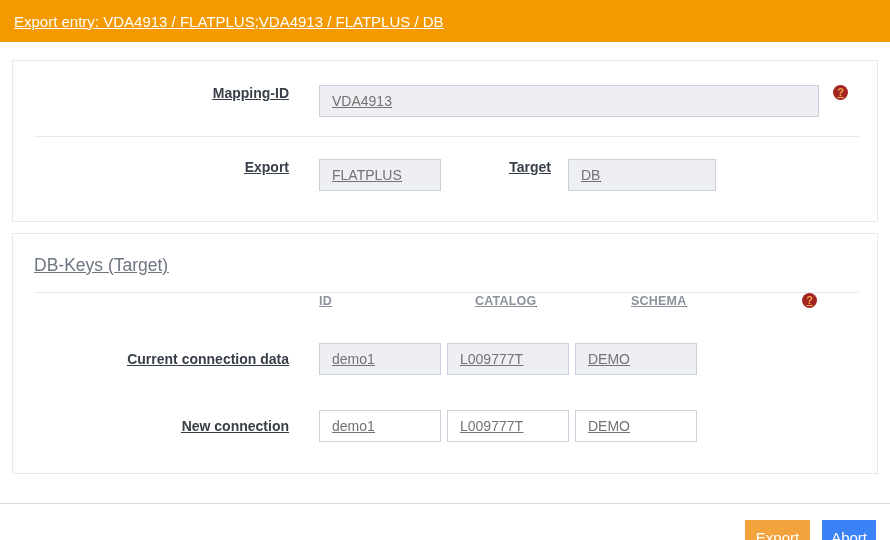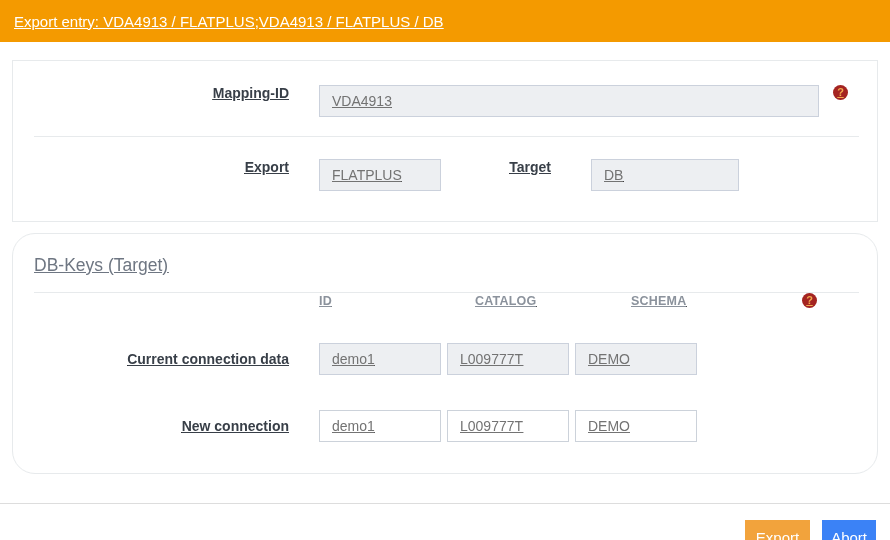--- a/index.html
+++ b/index.html
@@ -19,21 +19,21 @@
     padding: 0 14px;
     font-size: 15px;
   }
   
   .panel {
     margin: 0 12px;
     background: #ffffff;
     border: 1px solid #e7eaec;
   }
   .panel-mapping { margin-top: 18px; padding: 24px 0 30px 0; }
-  .panel-dbkeys  { margin-top: 11px; padding: 21px 0 31px 0; border-radius: 23px; }
+  .panel-dbkeys  { margin-top: 11px; padding: 21px 0 31px 0; }
 
   .form-row { display: flex; align-items: flex-start; }
   .form-label {
     width: 276px;
     text-align: right;
     font-weight: bold;
     font-size: 14px;
     color: #383f48;
     flex-shrink: 0;
   }
@@ -74,21 +74,21 @@
     font-size: 11px;
     font-weight: bold;
     line-height: 1;
     margin-left: 14px;
     flex-shrink: 0;
     cursor: pointer;
     user-select: none;
   }
 
   .target-label { width: 45px; margin-left: 65px; }
-  .target-input { margin-left: 40px; }
+  .target-input { margin-left: 17px; }
 
   
   .panel-heading {
     font-size: 17.5px;
     color: #6e7682;
     padding: 0 0 0 21px;
     font-weight: normal;
   }
   .heading-divider { margin-top: 16px; }
 

